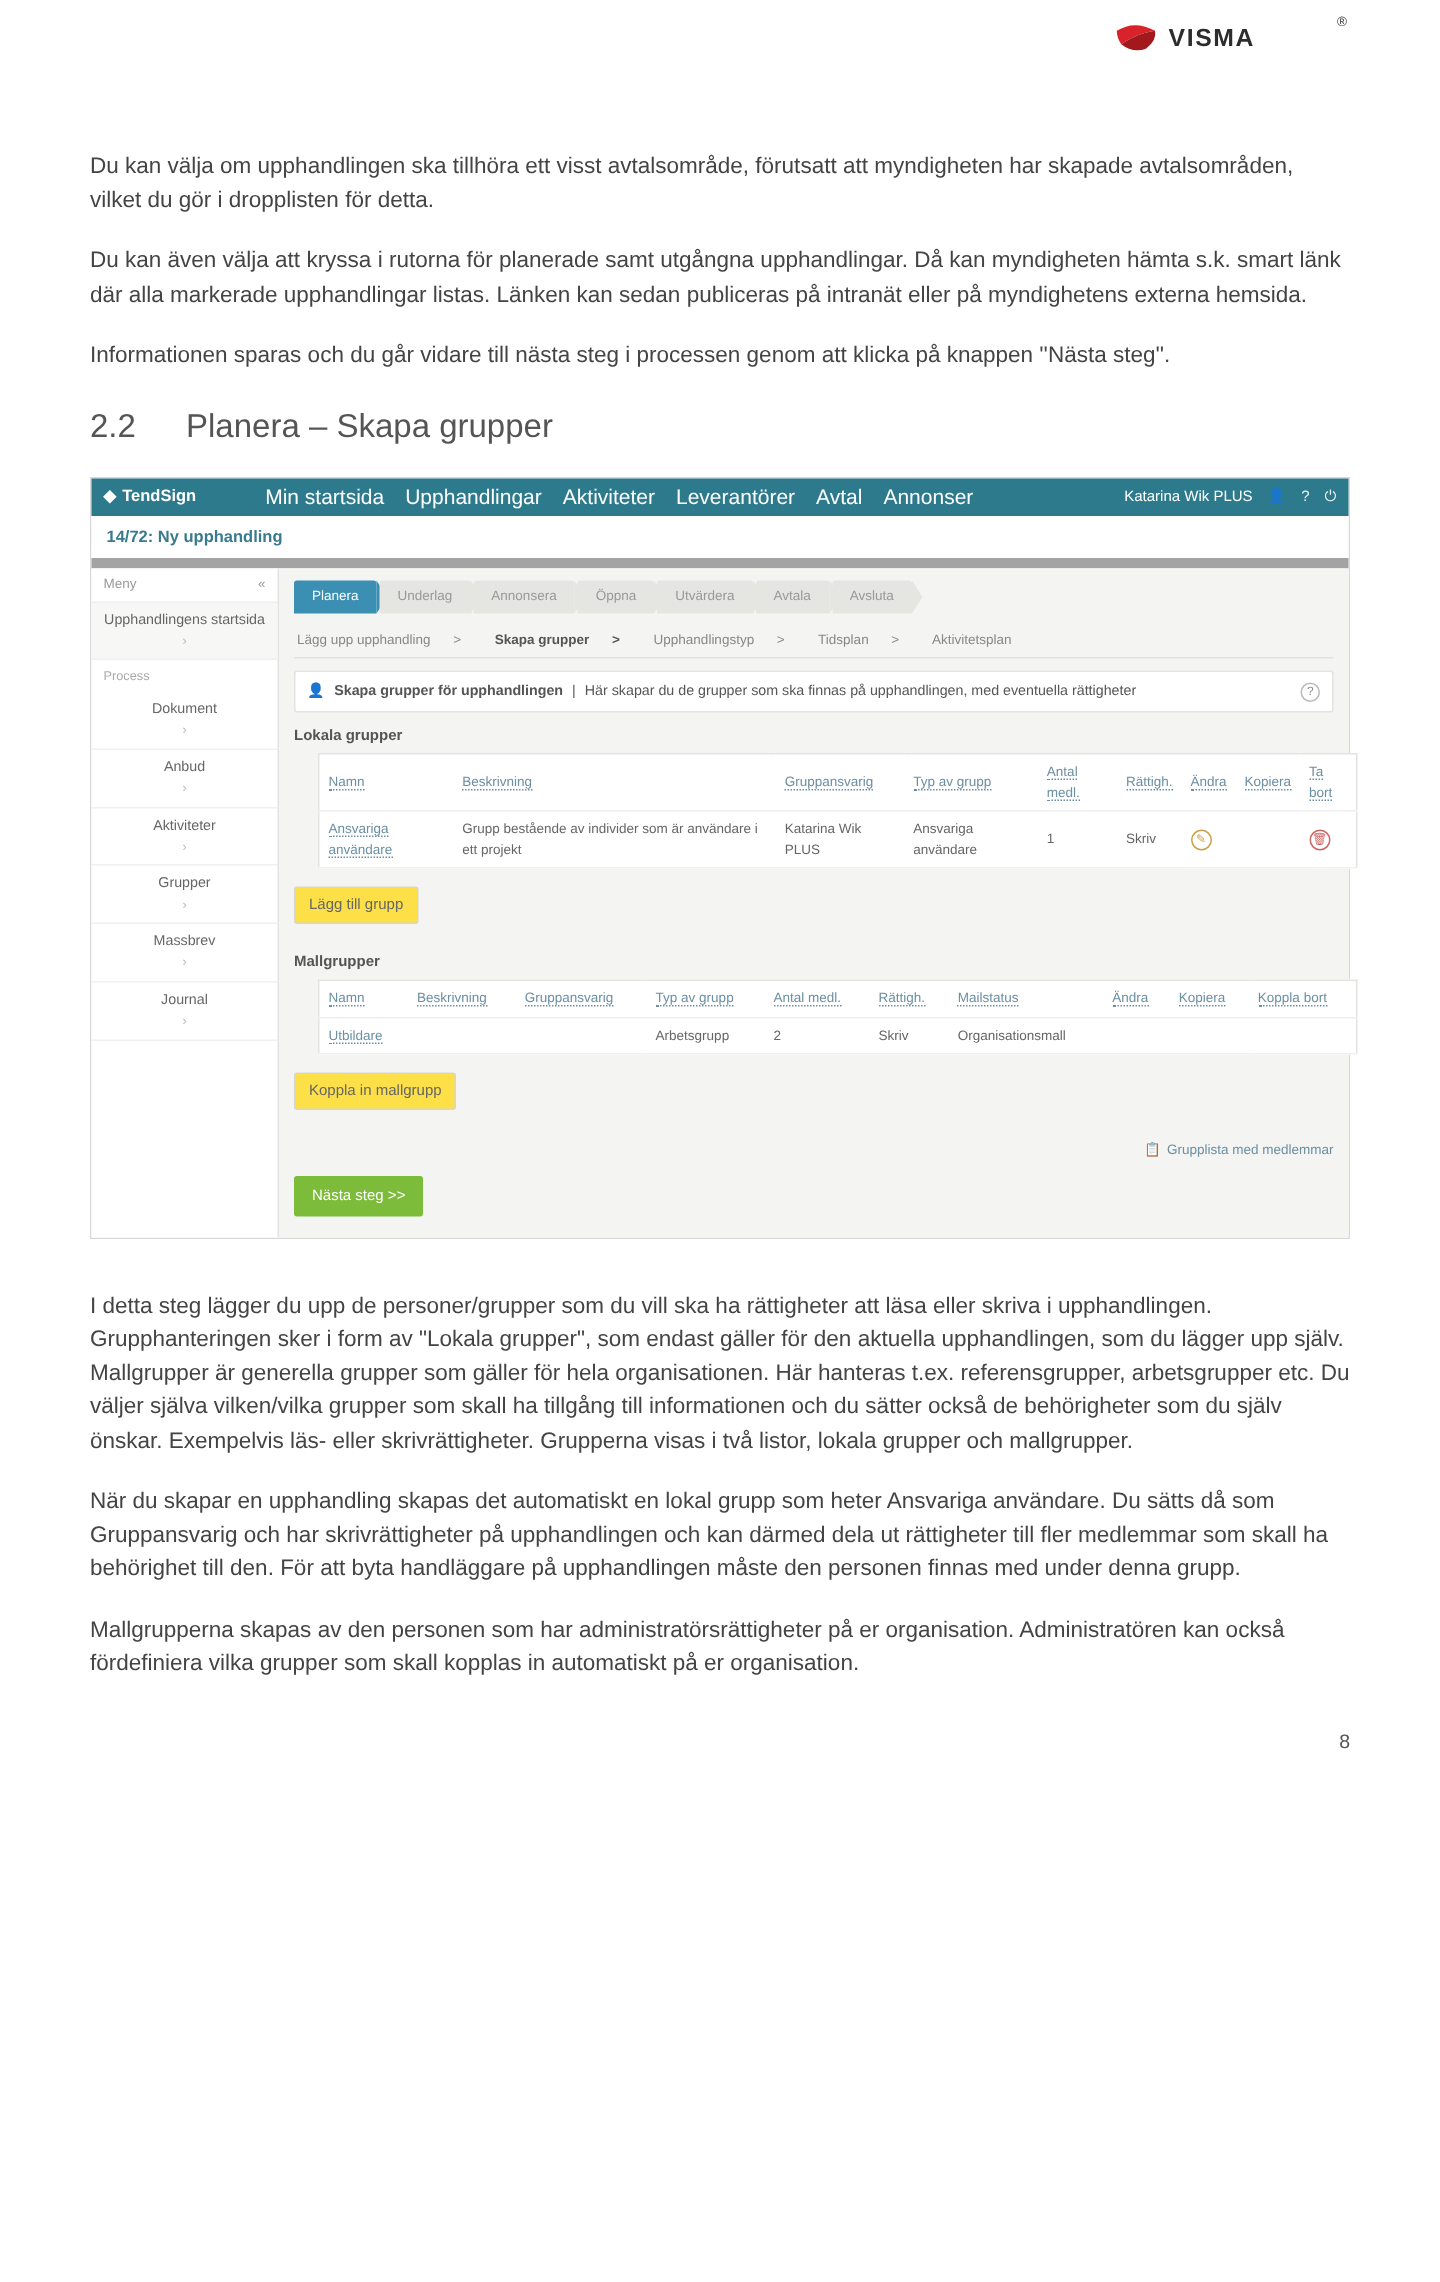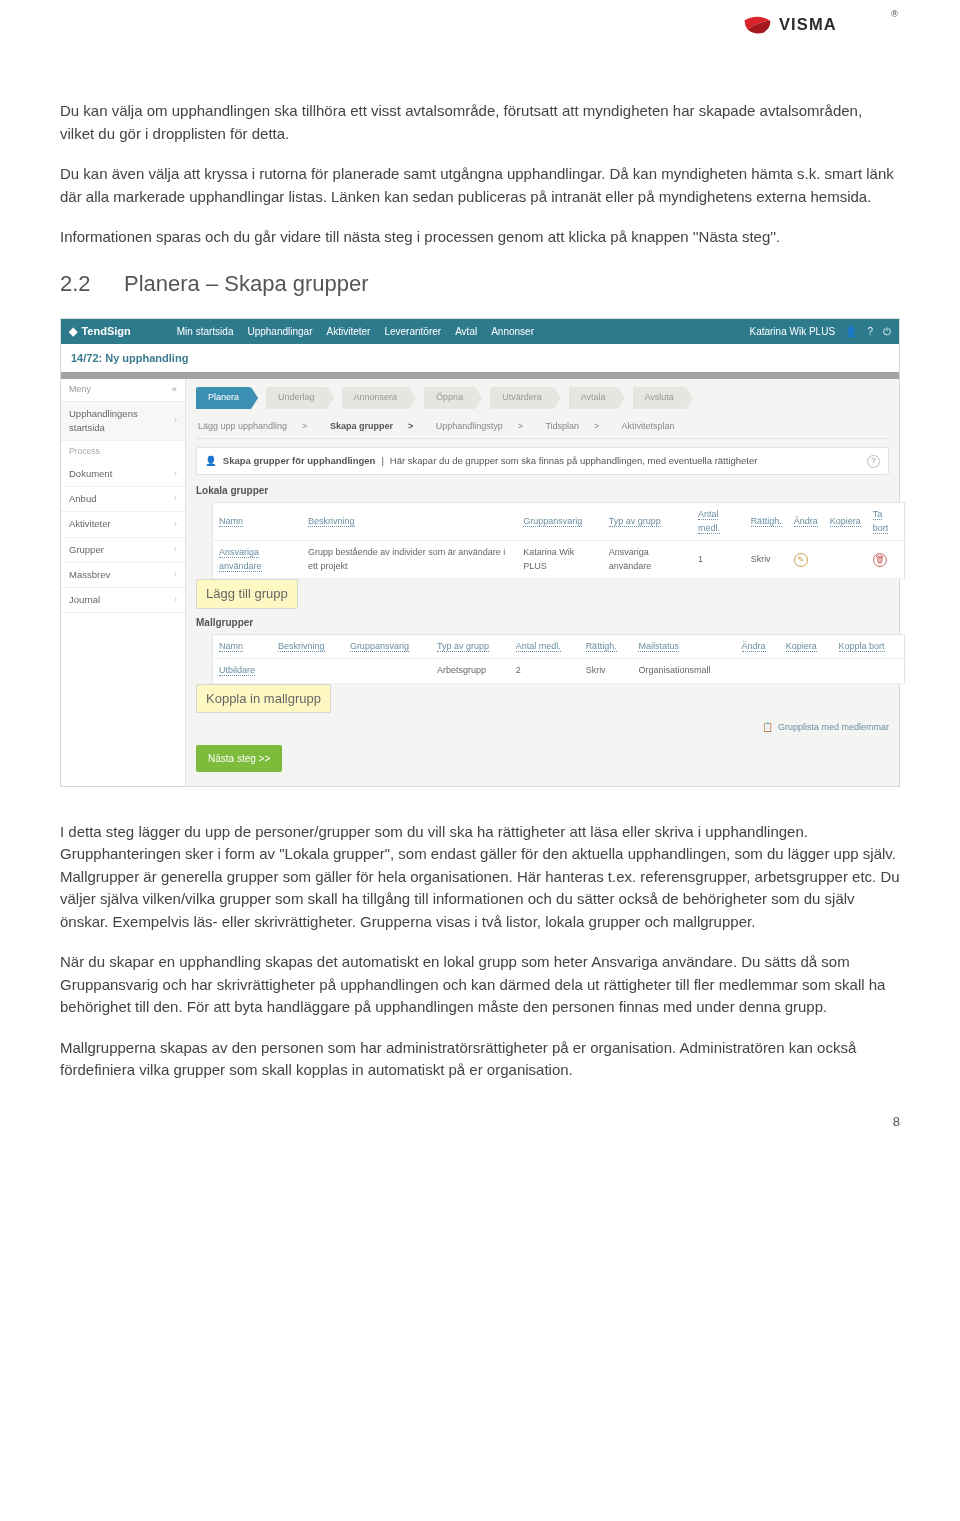--- a/index.html
+++ b/index.html
@@ -43,50 +43,50 @@
   .ts-header {
     background: #2d7a8c;
     color: #fff;
     display: flex;
     align-items: center;
     height: 25px;
     padding: 0 8px;
     gap: 14px;
   }
   .ts-brand { display:flex; align-items:center; gap:4px; font-weight:bold; font-size:11px; }
-  .ts-nav { display:flex; gap:14px; font-size:10px;padding-left:32px; }
+  .ts-nav { display:flex; gap:14px; font-size:14px;padding-left:32px; }
   .ts-header-right { margin-left:auto; display:flex; align-items:center; gap:10px; font-size:10px;}
   .ts-header-right .icon { opacity:.9;}
   .ts-title { background:#fff; color:#3a7a8f; font-weight:600; padding:6px 10px; border-bottom:7px solid #a3a3a3; font-size:11px;}
   .ts-body { display:flex; background:#f4f4f2; }
   .ts-side { width:125px; background:#fff; border-right:1px solid #e3e3e3; }
   .ts-side-hdr { font-size:9px; color:#999; padding:4px 8px; display:flex; justify-content:space-between; border-bottom:1px solid #eee;}
-  .ts-side-item { display:flex; justify-content:space-between; align-items:center; padding:5px 8px; font-size:9.5px; color:#666; border-bottom:1px solid #f0f0f0;}
+  .ts-side-item { display:flex; justify-content:space-between; align-items:center; padding:5px 8px; font-size:9.5px; color:#666; border-bottom:1px solid #f0f0f0;flex-direction:column;}
   .ts-side-item.current{ background:#f7f7f5;}
   .ts-side-label { font-size:8.5px; color:#aaa; padding:4px 8px;}
   .chev{ color:#bbb; font-size:9px;}
   .ts-main { flex:1; padding:8px 10px 14px 10px; background:#f4f4f2;}
-  .ts-tabs { display:flex; gap:15px; margin-bottom:6px;}
+  .ts-tabs { display:flex; gap:2px; margin-bottom:6px;}
   .ts-tab { background:#e5e5e2; color:#999; font-size:9px; padding:4px 12px; border-radius:2px 2px 0 0; position:relative;}
   .ts-tab::after{content:"";position:absolute;right:-7px;top:0;border-top:11px solid transparent;border-bottom:11px solid transparent;border-left:7px solid #e5e5e2;}
   .ts-tab.active { background:#3a8fb3; color:#fff;}
   .ts-tab.active::after{border-left-color:#3a8fb3;}
   .ts-subtabs{font-size:9px; color:#888; padding:5px 2px; border-bottom:1px solid #e2e2df;}
   .ts-subtabs span{ margin-right:10px;}
   .ts-subtabs .active{ color:#555; font-weight:600;}
   .ts-infobar{ background:#fff; border:1px solid #e3e3df; padding:6px 8px; margin:8px 0; font-size:9.5px; display:flex; align-items:center; gap:6px; border-radius:2px;}
   .ts-infobar .help{ margin-left:auto; border:1px solid #bbb; border-radius:50%; width:13px;height:13px; display:flex; align-items:center; justify-content:center; font-size:8px; color:#888;}
   .ts-section-title{ font-weight:600; font-size:10px; color:#555; margin:6px 0 4px 0;}
   .ts-table{ width:100%; border-collapse:collapse; background:#fff; border:1px solid #e3e3df; font-size:9px;margin-left:16px;}
   .ts-table th{ text-align:left; font-weight:normal; color:#6b8fa3; padding:5px 6px; border-bottom:1px solid #eee; text-decoration: none; cursor: default;}
   .ts-table th span{ border-bottom:1px dotted #6b8fa3;}
   .ts-table td{ padding:5px 6px; border-bottom:1px solid #f1f1ef; color:#666;}
   .ts-table td.link{ color:#6b8fa3; }
   .ts-table td.link span{border-bottom:1px dotted #6b8fa3;}
-  .ts-btn-ghost{ display:inline-block; background:#fef9c3; border:1px solid #d5d5d1; color:#666; padding:4px 9px; font-size:13px; margin:0 0; border-radius:2px;}
+  .ts-btn-ghost{ display:inline-block; background:#fde047; border:1px solid #d5d5d1; color:#666; padding:4px 9px; font-size:10px; margin:12px 0; border-radius:2px;}
   .ts-foot-link{ display:flex; justify-content:flex-end; margin:8px 0 4px 0; font-size:9px; color:#6b8fa3; align-items:center; gap:4px;}
   .ts-next{ display:inline-block; background:#7dbb3a; color:#fff; padding:6px 12px; font-size:10px; border-radius:2px; margin-top:6px;}
   .icon-circ{ display:inline-flex; width:14px;height:14px; border:1px solid #caa04b; border-radius:50%; align-items:center; justify-content:center; color:#caa04b; font-size:8px;}
   .icon-circ.red{ border-color:#c66; color:#c66;}
   .page-num{ position:absolute; bottom:18px; right:60px; font-size:13px; color:#555;}
   .logo-reg { font-size:9px; position:relative; top:-10px; left:-4px; }
 </style>
 </head>
 <body>
 

